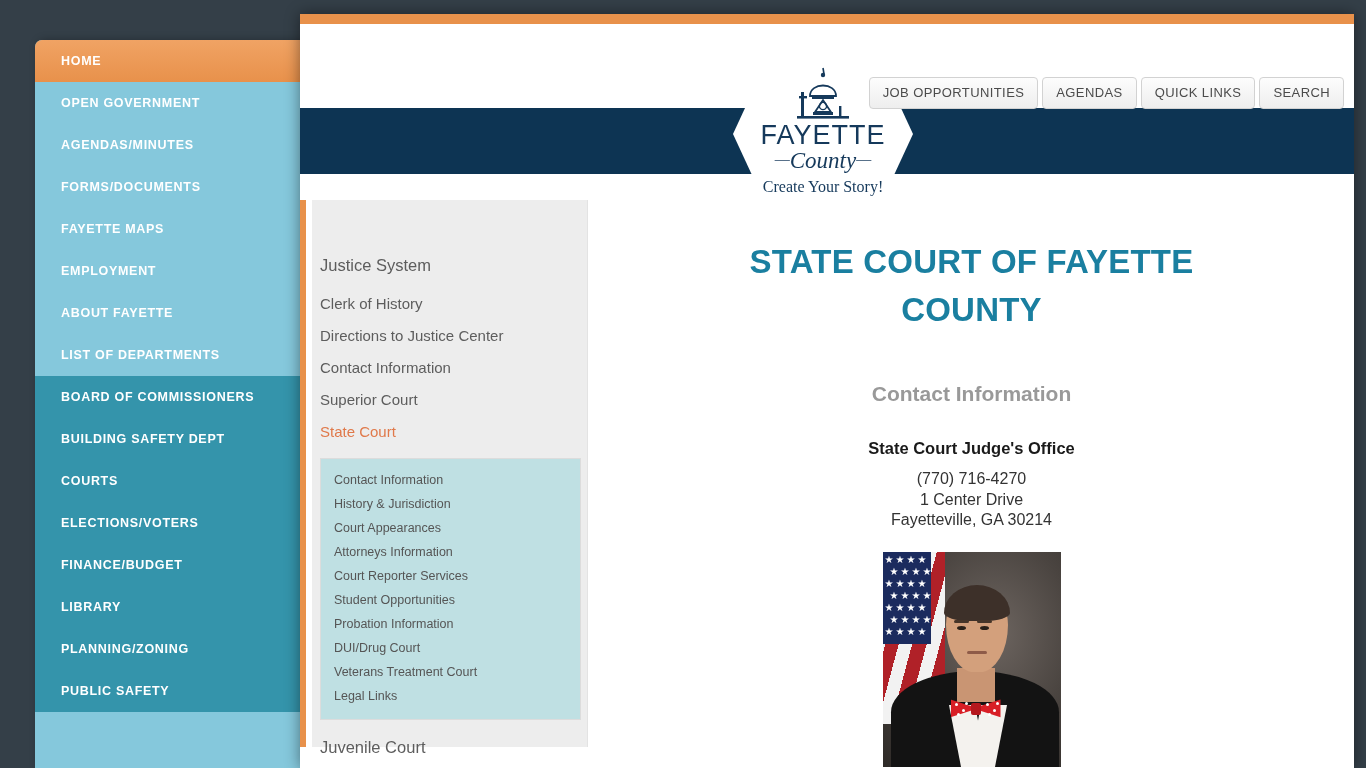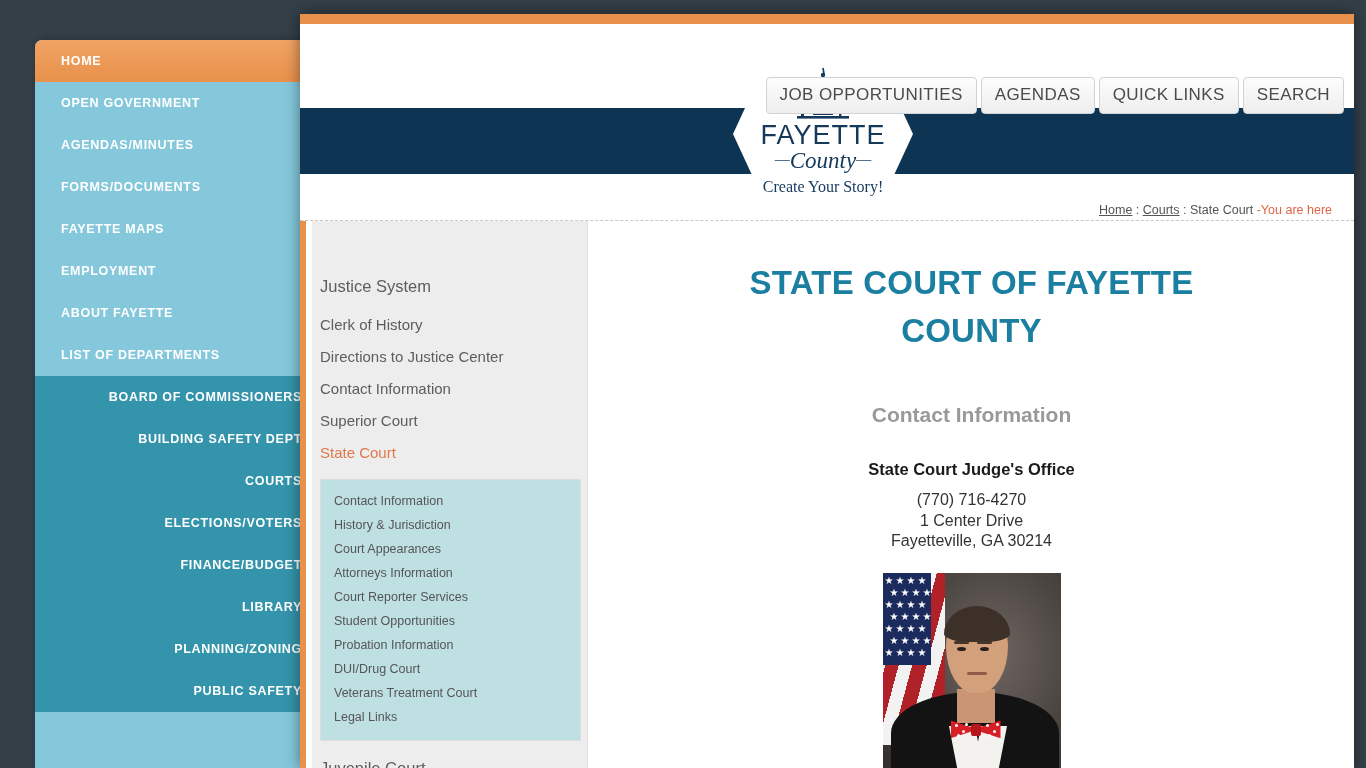--- a/index.html
+++ b/index.html
@@ -38,21 +38,21 @@
     letter-spacing: 0.7px;
     font-weight: 600;
     text-decoration: none;
     white-space: nowrap;
     cursor: pointer;
   }
   #sidebar .nav-item.home {
     background: linear-gradient(180deg,#f0a364 0%,#e8914b 100%);
     border-top-left-radius: 7px;
   }
-  #sidebar .nav-group-dark { background: #3494ab; text-align: right; }
+  #sidebar .nav-group-dark { background: #3494ab; }
   #sidebar .nav-group-dark .nav-item { color: #ffffff; }
 
   
   #page {
     position: absolute;
     left: 300px; top: 14px;
     width: 1054px; height: 754px;
     background: #ffffff;
     box-shadow: 0 0 14px rgba(0,0,0,0.45);
     overflow: hidden;
@@ -80,21 +80,21 @@
     right: 10px; top: 53px;
     display: flex;
     gap: 4px;
     z-index: 4;
   }
   #quick-nav .qbtn {
     background: linear-gradient(180deg,#fdfdfd 0%,#eeeeee 100%);
     border: 1px solid #d2d2d2;
     border-radius: 4px;
     padding: 7px 13px 8px 13px;
-    font-size: 17px;
+    font-size: 13px;
     color: #4b4b4b;
     letter-spacing: 0.4px;
     cursor: pointer;
     white-space: nowrap;
     font-family: "Liberation Sans", sans-serif;
   }
 
   
   #logo {
     position: absolute;
@@ -437,23 +437,20 @@
     </div>
 
     <div id="quick-nav">
       <button class="qbtn">JOB OPPORTUNITIES</button>
       <button class="qbtn">AGENDAS</button>
       <button class="qbtn">QUICK LINKS</button>
       <button class="qbtn">SEARCH</button>
     </div>
   </header>
 
-  <div id="breadcrumb-bar">
-    <span class="crumbs"><a>Home</a><span> : </span><a>Courts</a><span> : </span><span>State Court </span><span class="youarehere">-You are here</span></span>
-  </div>
 
   <div id="body-area">
     <div id="orange-rail"></div>
 
     <aside id="left-col">
       <div class="menu-inner">
         <div class="menu-head">Justice System</div>
 
         <a class="menu-link">Clerk of History</a>
         <a class="menu-link">Directions to Justice Center</a>

